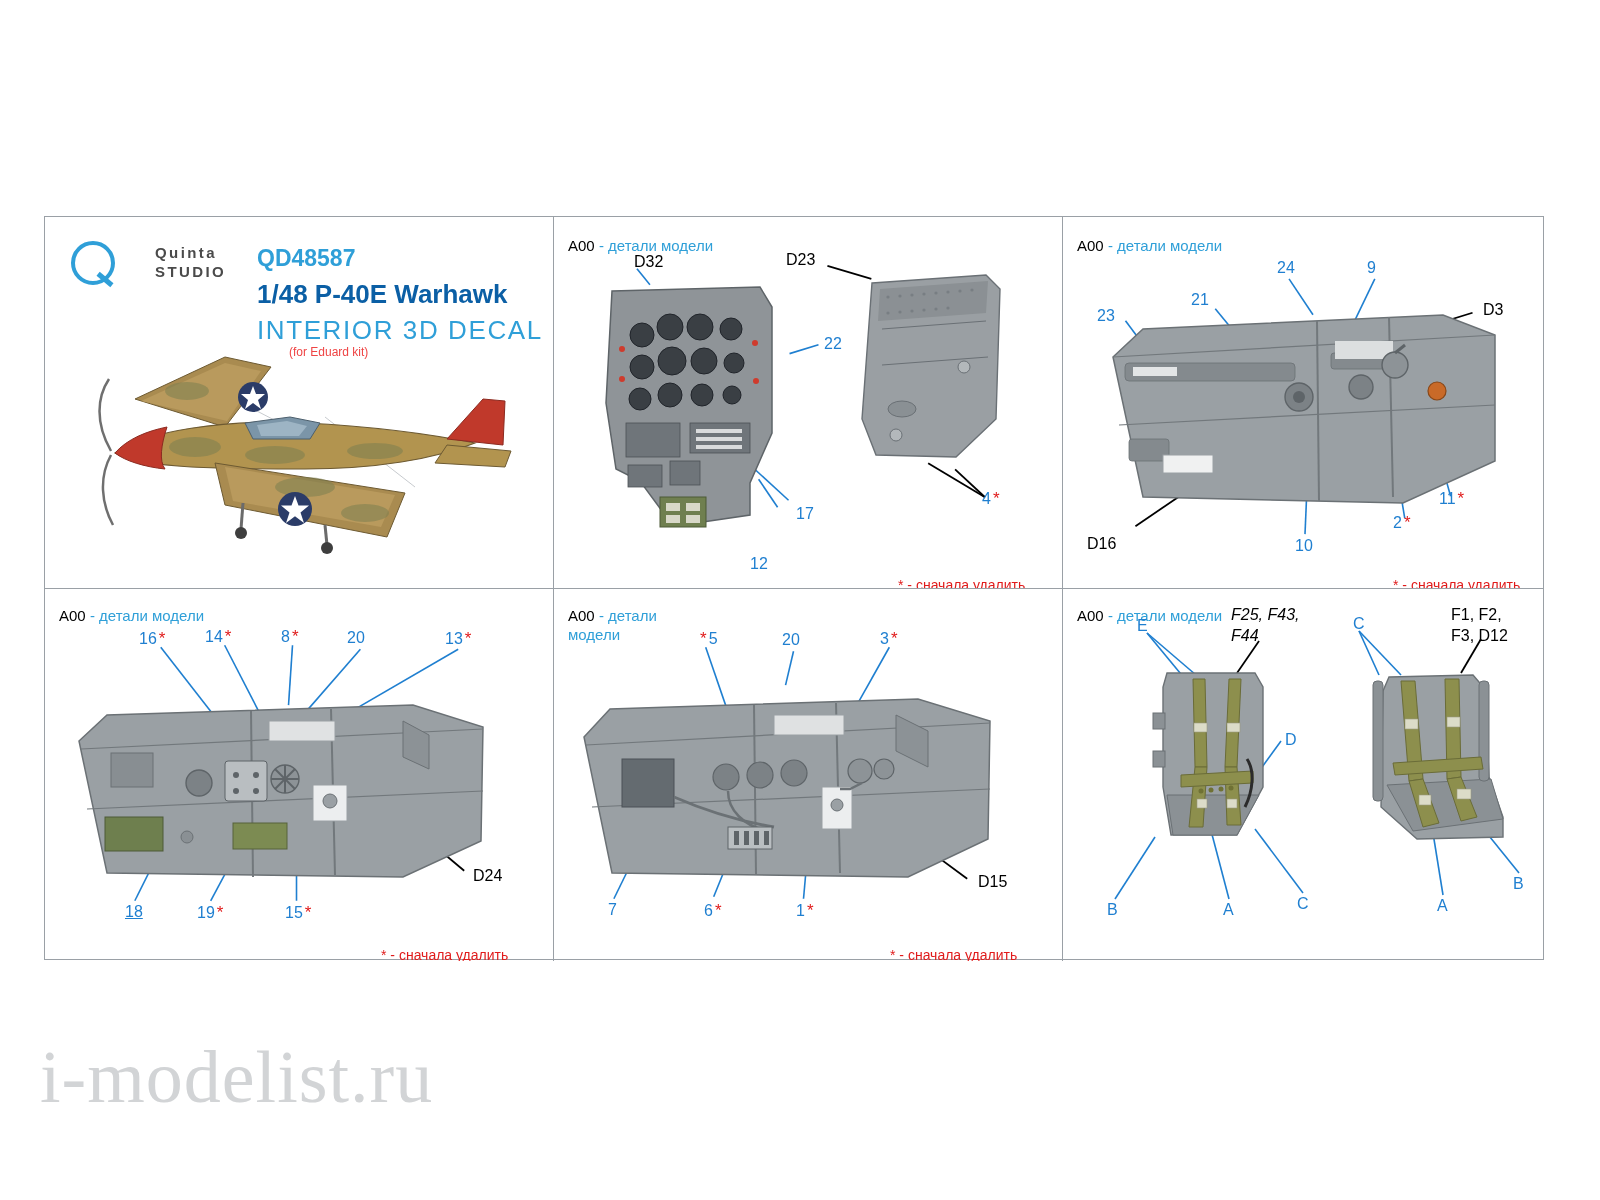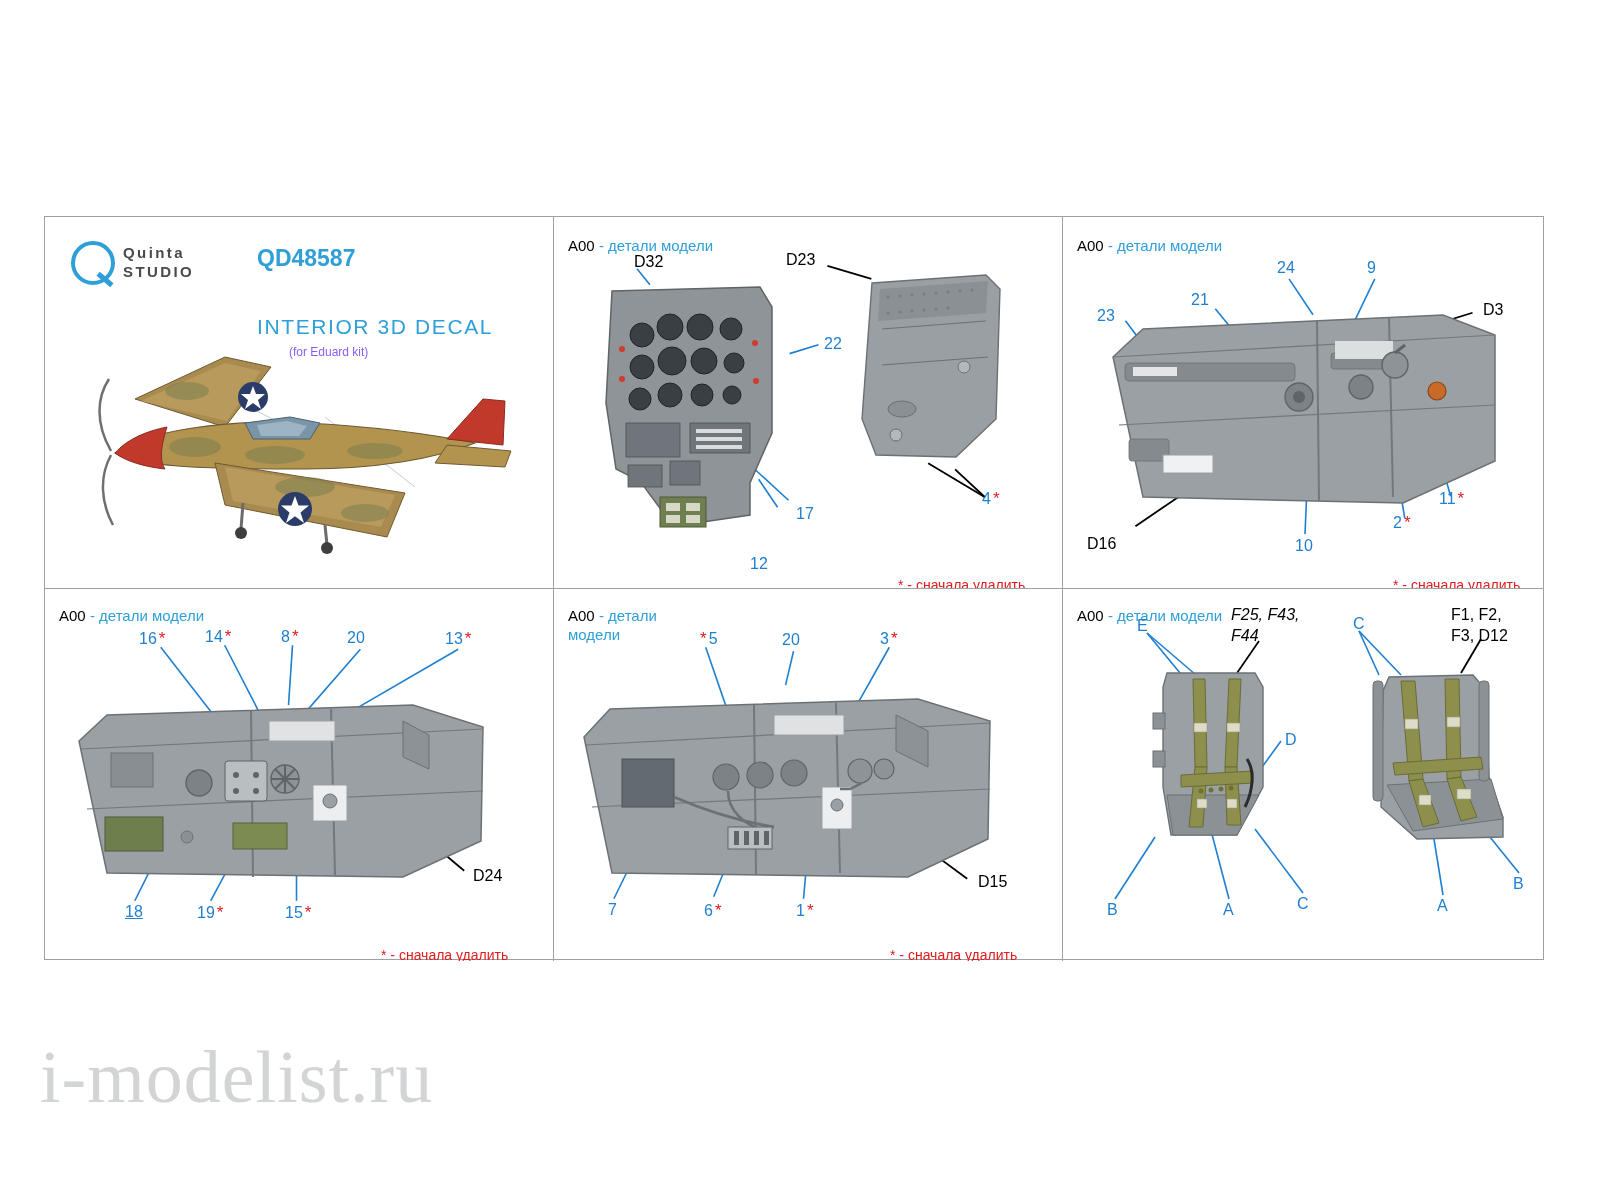--- a/index.html
+++ b/index.html
@@ -62,46 +62,47 @@
     width: 18px; height: 5px;
     background: #2f9fd8;
     transform: rotate(40deg);
   }
   .logo-text {
     line-height: 1.25;
     color: #4a4a4a;
     font-size: 15px;
     letter-spacing: 2.4px;
     font-weight: bold;
+    margin-left: 32px;
   }
   .code {
     position: absolute;
     left: 212px; top: 28px;
     color: #2f9fd8;
     font-size: 23px;
     font-weight: bold;
   }
   .title1 {
     position: absolute;
     left: 212px; top: 62px;
     color: #0b5fa5;
     font-size: 26px;
     font-weight: bold;
   }
   .title2 {
     position: absolute;
     left: 212px; top: 98px;
     color: #2f9fd8;
-    font-size: 21px;
+    font-size: 26px;
     letter-spacing: 1.6px;
   }
   .title3 {
     position: absolute;
     left: 244px; top: 128px;
-    color: #8b5cf6;
+    color: #ef4444;
     font-size: 12px;
   }
 
   
   .plane {
     position: absolute;
     left: 30px; top: 110px;
     width: 450px; height: 240px;
   }
 
@@ -170,20 +171,21 @@
 
     <div class="cell">
       <div class="logo-wrap">
         <div class="logo-q"></div>
         <div class="logo-text">
           <div>Quinta</div>
           <div>STUDIO</div>
         </div>
       </div>
       <div class="code">QD48587</div>
+      <div class="title1">1/48 P-40E Warhawk</div>
       <div class="title2">INTERIOR 3D DECAL</div>
       <div class="title3">(for Eduard kit)</div>
 
       <svg class="plane" viewBox="0 0 450 240">
 
         <g stroke="#b9bdc1" stroke-width="0.8" fill="none">
           <path d="M155 70 L255 122"></path>
           <path d="M250 90 L340 160"></path>
         </g>
 

